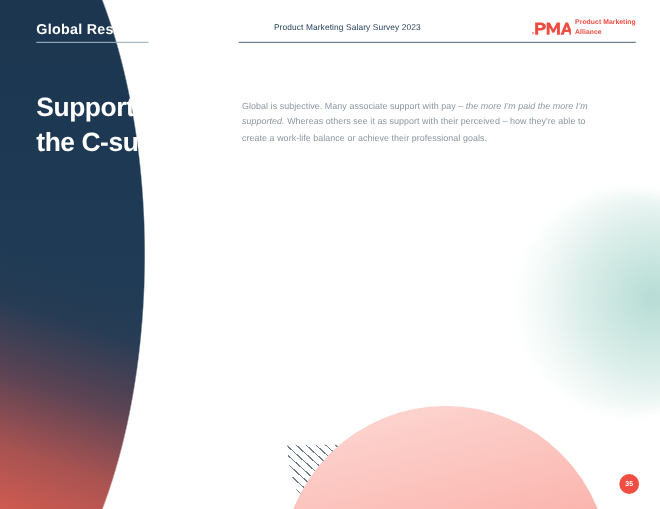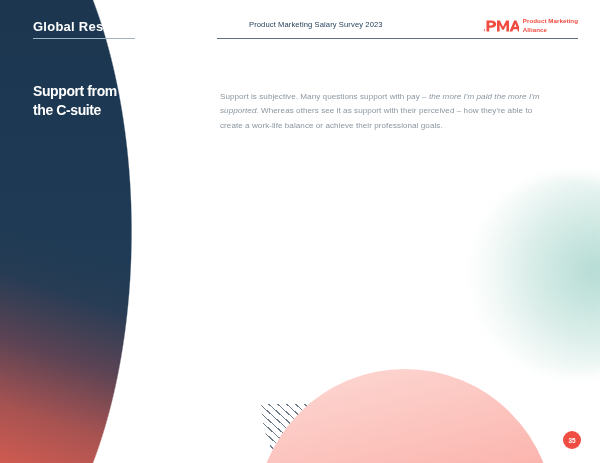--- a/index.html
+++ b/index.html
@@ -128,21 +128,21 @@
     height: 1px;
     background: #9fb2c2;
   }
 
   .panel-title {
     position: absolute;
     left: 33px;
     top: 82px;
     width: 170px;
     color: #ffffff;
-    font-size: 14px;
+    font-size: 24px;
     font-weight: bold;
     line-height: 1.33;
     letter-spacing: -0.4px;
   }
 
   
   .header {
     position: absolute;
     left: 217px;
     top: 17px;
@@ -271,18 +271,18 @@
       </svg>
       <div class="logo-words">
         <span>Product Marketing</span><br>
         <span>Alliance</span>
       </div>
     </div>
   </div>
   <div class="header-rule"></div>
 
   <div class="body-copy">
-    <p><span>Support is subjective. Many questions support with pay – </span><em>the more I'm paid the more I'm supported.</em><span> Whereas others see it as support with their perceived – how they're able to create a work-life balance or achieve their professional goals.</span></p>
+    <p><span>Global is subjective. Many associate support with pay – </span><em>the more I'm paid the more I'm supported.</em><span> Whereas others see it as support with their perceived – how they're able to create a work-life balance or achieve their professional goals.</span></p>
   </div>
 
   <div class="page-badge">35</div>
 
 </div>
 
 </body></html>

